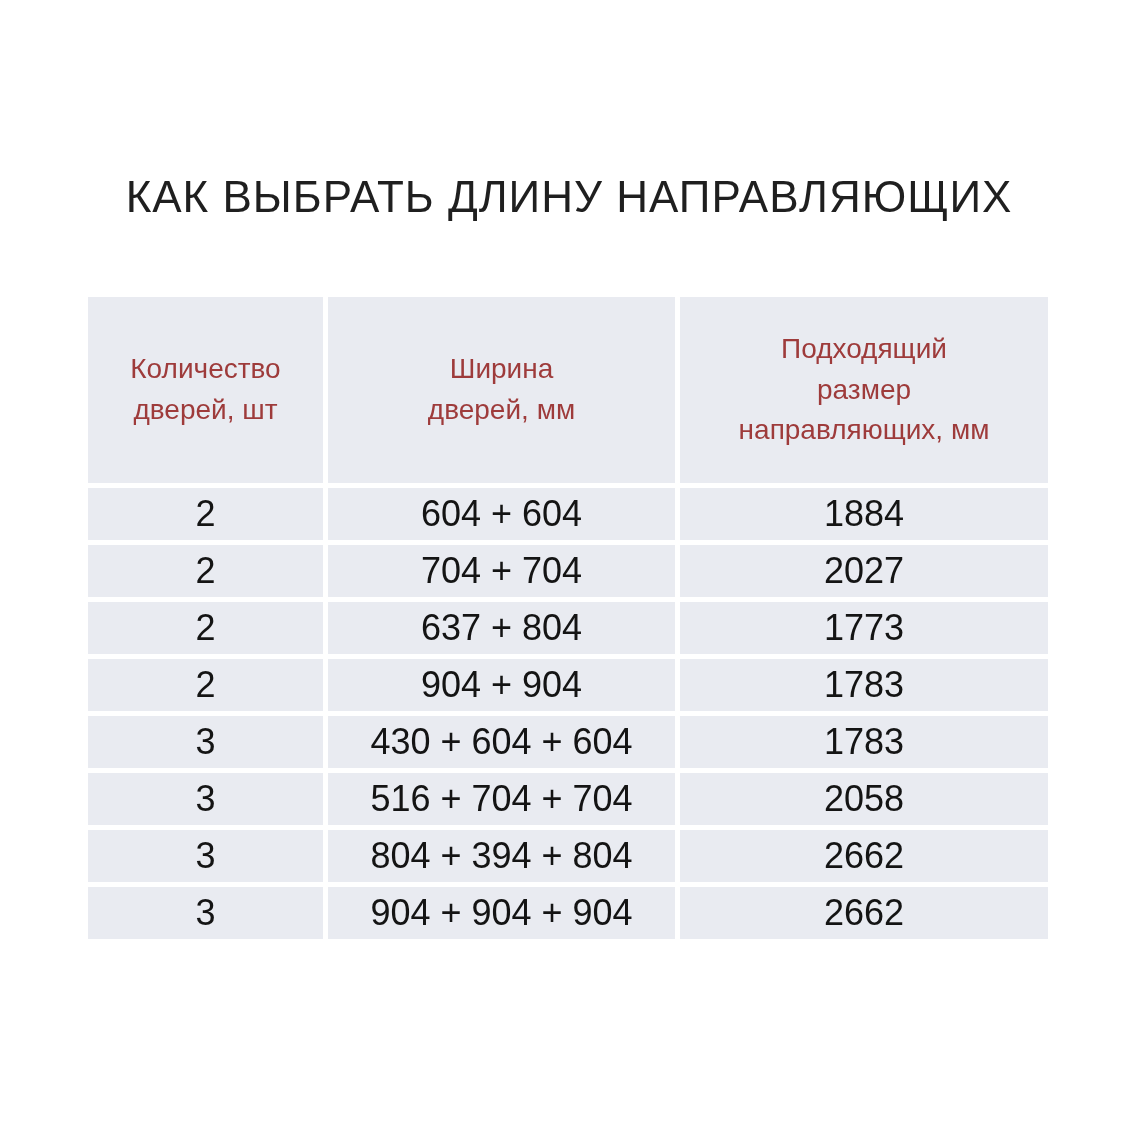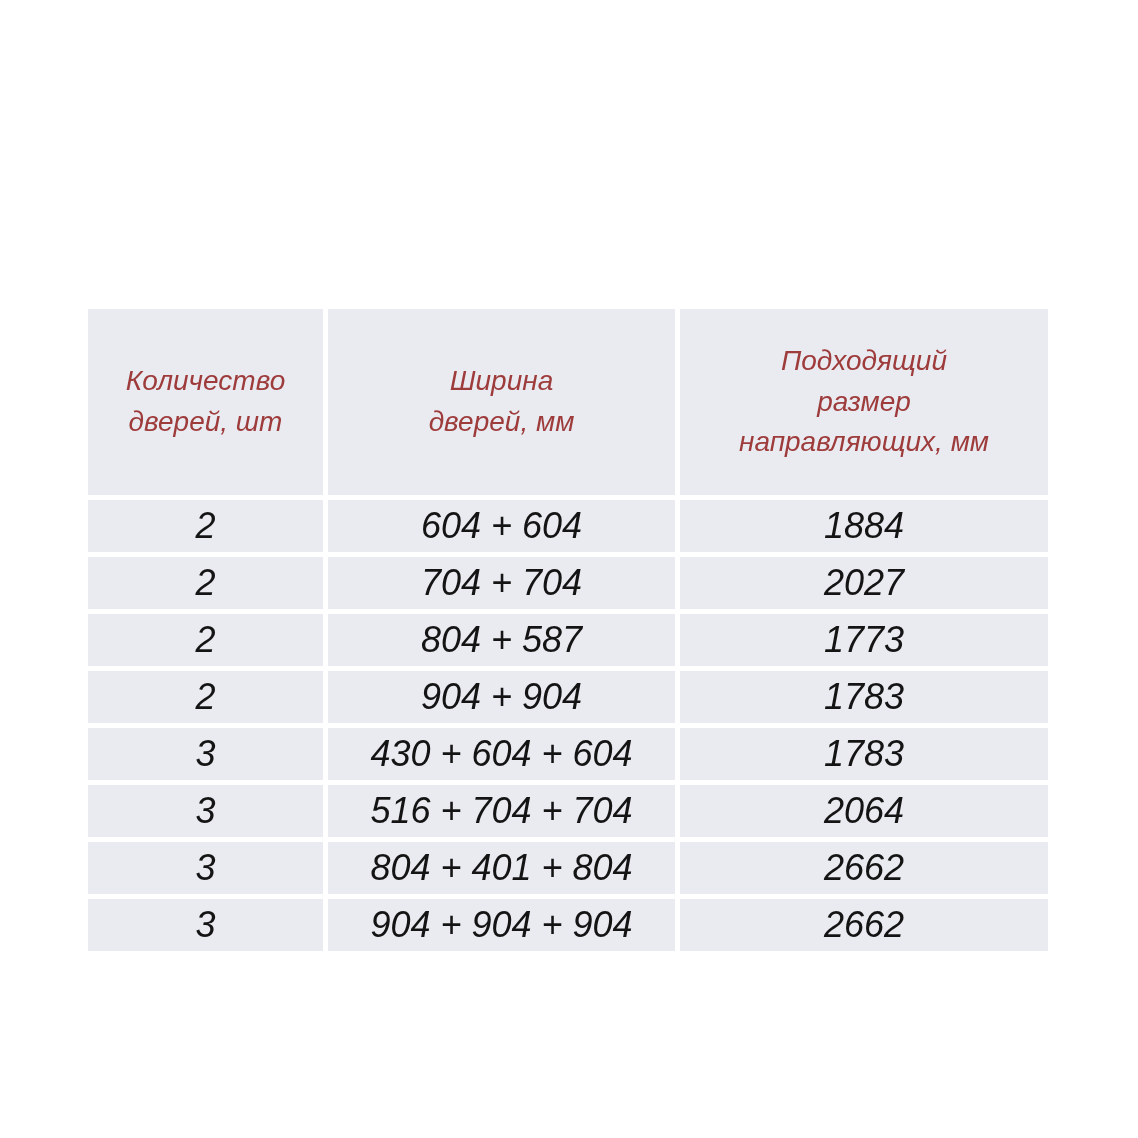--- a/index.html
+++ b/index.html
@@ -24,25 +24,24 @@
     text-align: center;
     font-size: 44px;
     font-weight: 400;
     letter-spacing: 1px;
     color: #1f1f1f;
     white-space: nowrap;
   }
   table.size-table {
     position: absolute;
     left: 83px;
-    top: 304px;
+    top: 292px;
     width: 965px;
     border-collapse: collapse;
     table-layout: fixed;
-    font-style: italic;
   }
   table.size-table th,
   table.size-table td {
     background: #e9ebf1;
     border: 5px solid #ffffff;
     text-align: center;
     vertical-align: middle;
     font-weight: 400;
   }
   table.size-table th {
@@ -60,20 +59,21 @@
   }
   col.c1 { width: 240px; }
   col.c2 { width: 352px; }
   col.c3 { width: 373px; }
 </style>
 </head>
 <body>
 
 <div class="page">
 
+  <h1 class="page-title">КАК ВЫБРАТЬ ДЛИНУ НАПРАВЛЯЮЩИХ</h1>
 
   <table class="size-table">
     <colgroup>
       <col class="c1">
         <col class="c2">
         <col class="c3">
     </colgroup>
     <thead>
       <tr>
         <th>Количество
@@ -91,41 +91,41 @@
         <td>604 + 604</td>
         <td>1884</td>
       </tr>
       <tr>
         <td>2</td>
         <td>704 + 704</td>
         <td>2027</td>
       </tr>
       <tr>
         <td>2</td>
-        <td>804 + 587</td>
+        <td>637 + 804</td>
         <td>1773</td>
       </tr>
       <tr>
         <td>2</td>
         <td>904 + 904</td>
         <td>1783</td>
       </tr>
       <tr>
         <td>3</td>
         <td>430 + 604 + 604</td>
         <td>1783</td>
       </tr>
       <tr>
         <td>3</td>
         <td>516 + 704 + 704</td>
-        <td>2064</td>
+        <td>2058</td>
       </tr>
       <tr>
         <td>3</td>
-        <td>804 + 401 + 804</td>
+        <td>804 + 394 + 804</td>
         <td>2662</td>
       </tr>
       <tr>
         <td>3</td>
         <td>904 + 904 + 904</td>
         <td>2662</td>
       </tr>
     </tbody>
   </table>
 

